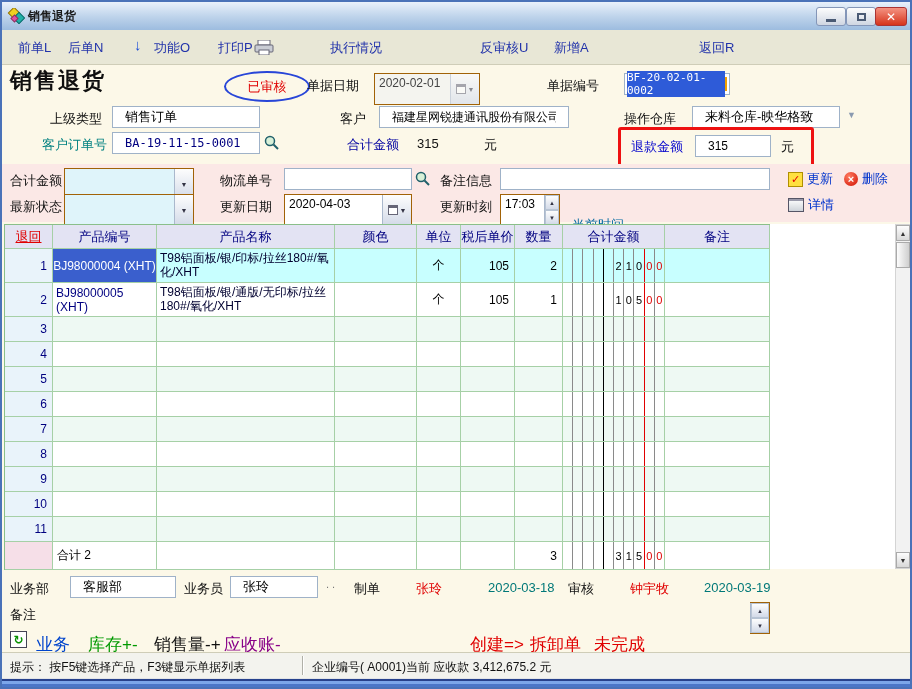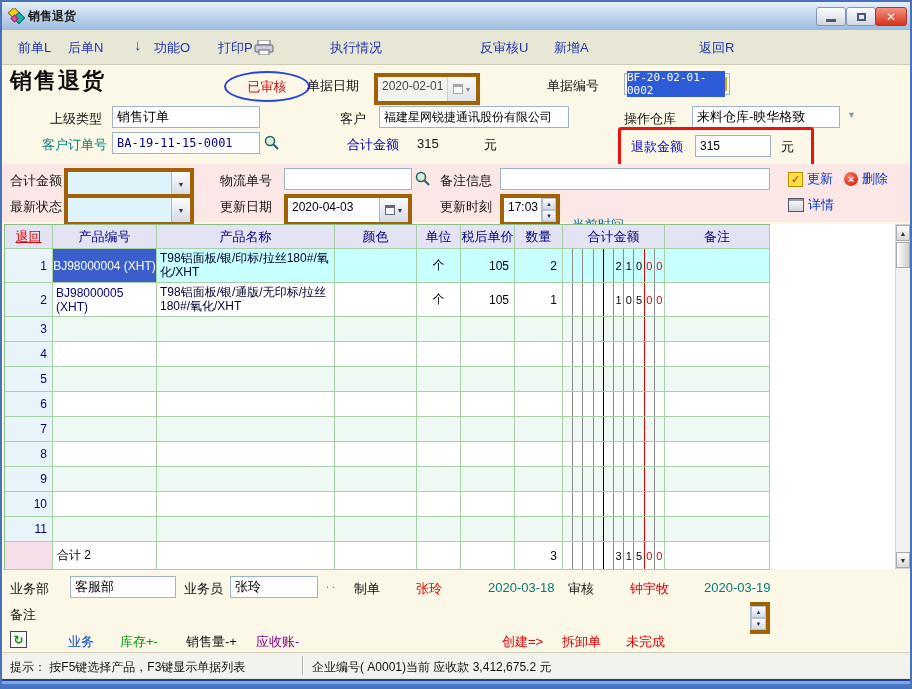--- a/index.html
+++ b/index.html
@@ -19,24 +19,24 @@
   .glyph-min{width:10px;height:3px;background:#4a5a74;margin-top:7px;}
   .glyph-max{width:9px;height:8px;border:2px solid #4a5a74;box-sizing:border-box;}
   
   .toolbar{left:0;top:28px;width:100%;height:34px;background:#e8e7d6;border-bottom:1px solid #cfcdb8;}
   .tool{position:absolute;top:9px;font-size:13px;color:#2233aa;cursor:default;}
   .dn-arrow{color:#1e50d8;font-weight:bold;font-size:15px;top:6px;}
   
   .lbl{font-size:13px;color:#111;white-space:nowrap;}
   .lbl-teal{color:#008080;}
   .tb{height:22px;border:1px solid #9fb2c8;background:#fff;font:12px "Liberation Sans","DejaVu Sans",sans-serif;
-    padding:0 4px;box-sizing:border-box;color:#000;}
+    padding:0 12px;box-sizing:border-box;color:#000;}
   .mono{font-family:"DejaVu Sans Mono",monospace;}
   .navy{color:#000080;}
-  .combo{border:4px solid #a16207;background:#fff;height:32px;box-sizing:border-box;display:flex;}
+  .combo{border:1px solid #a16207;background:#fff;height:32px;box-sizing:border-box;display:flex;}
   .combo .txt{flex:1;font-size:12px;padding:2px 4px;overflow:hidden;white-space:nowrap;}
   .combo .btn{width:18px;border-left:1px solid #aab8cc;background:linear-gradient(180deg,#fdfdfd,#d3dae8);
     display:flex;align-items:center;justify-content:center;font-size:7px;color:#334;}
   .combo.cyan{background:#dff4fa;}
   .combo.gray{background:#f4f4ef;}
   .calbtn{width:28px;border-left:1px solid #aab8cc;background:linear-gradient(180deg,#fdfdfd,#d3dae8);
     display:flex;align-items:center;justify-content:center;gap:2px;font-size:7px;color:#334;}
   .calico{width:10px;height:10px;border:1px solid #667;background:#fff;box-sizing:border-box;border-top:3px solid #667;}
   .stamp{border:2px solid #2846d8;border-radius:50%;color:#e00000;font-size:13px;
     display:flex;align-items:center;justify-content:center;}
@@ -91,21 +91,21 @@
   
   .vscroll{left:893px;top:222px;width:16px;height:345px;background:#f2f2f2;border:1px solid #d4d4d4;box-sizing:border-box;}
   .sbtn{position:absolute;left:0;width:14px;height:16px;background:linear-gradient(180deg,#fdfdfd,#d8d8d8);
     border:1px solid #aaa;box-sizing:border-box;display:flex;align-items:center;justify-content:center;
     font-size:7px;color:#333;}
   .sthumb{position:absolute;left:0;top:17px;width:14px;height:26px;
     background:linear-gradient(90deg,#fdfdfd,#cfcfcf);border:1px solid #aaa;box-sizing:border-box;}
   
   .red{color:#e00000;}
   .teal{color:#007878;}
-  .linkrow span{font-size:13px;margin-left:32px;}
+  .linkrow span{font-size:17px;}
   .statusbar{left:0;top:650px;width:100%;height:26px;background:#f3f3ee;border-top:1px solid #cfcdb8;}
   .status-sep{position:absolute;left:300px;top:3px;height:19px;width:0;
     border-left:1px solid #b0b0a8;border-right:1px solid #fff;}
   .bluestrip{left:0;top:676px;width:100%;height:13px;
     background:linear-gradient(180deg,#e2e4e6 0 1px,#26418c 1px 3px,#7ba6ea 3px 6px,#4a76c8 6px 100%);}
   .refresh-ico{width:15px;height:15px;border:1px solid #445;background:#fff;color:#089000;
     font-size:12px;font-weight:bold;display:flex;align-items:center;justify-content:center;}
 </style>
 </head>
 <body>

